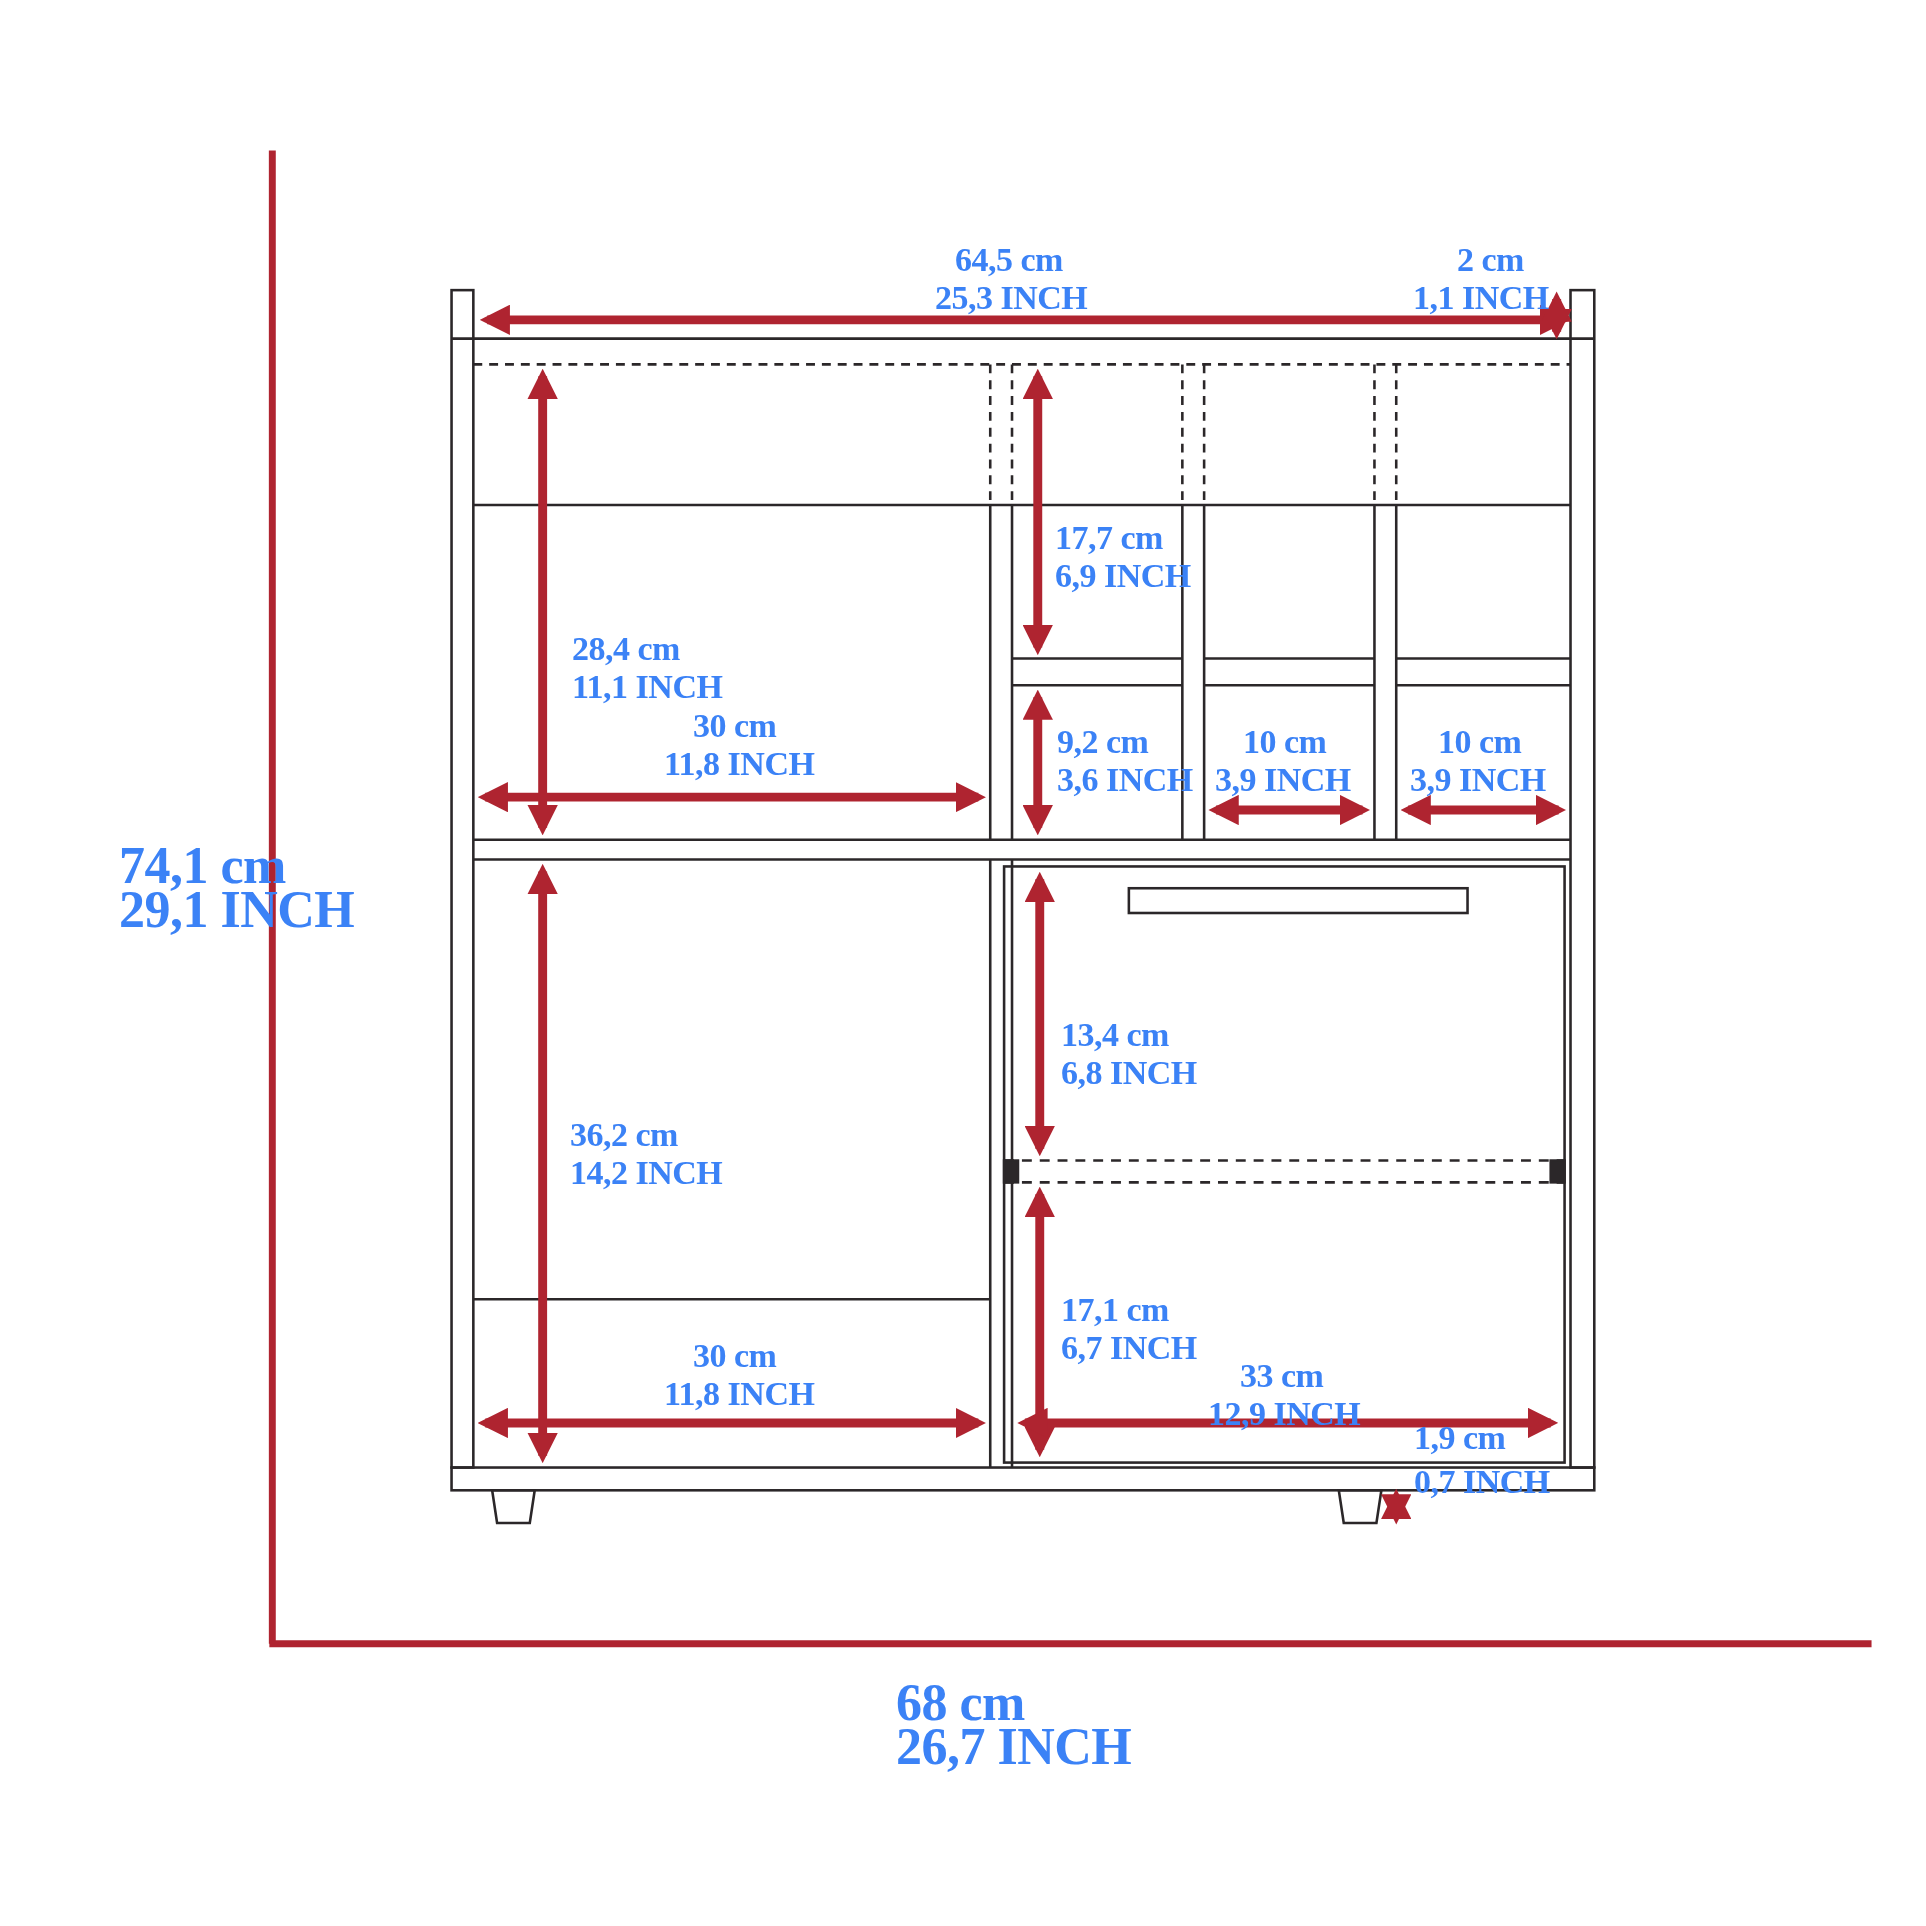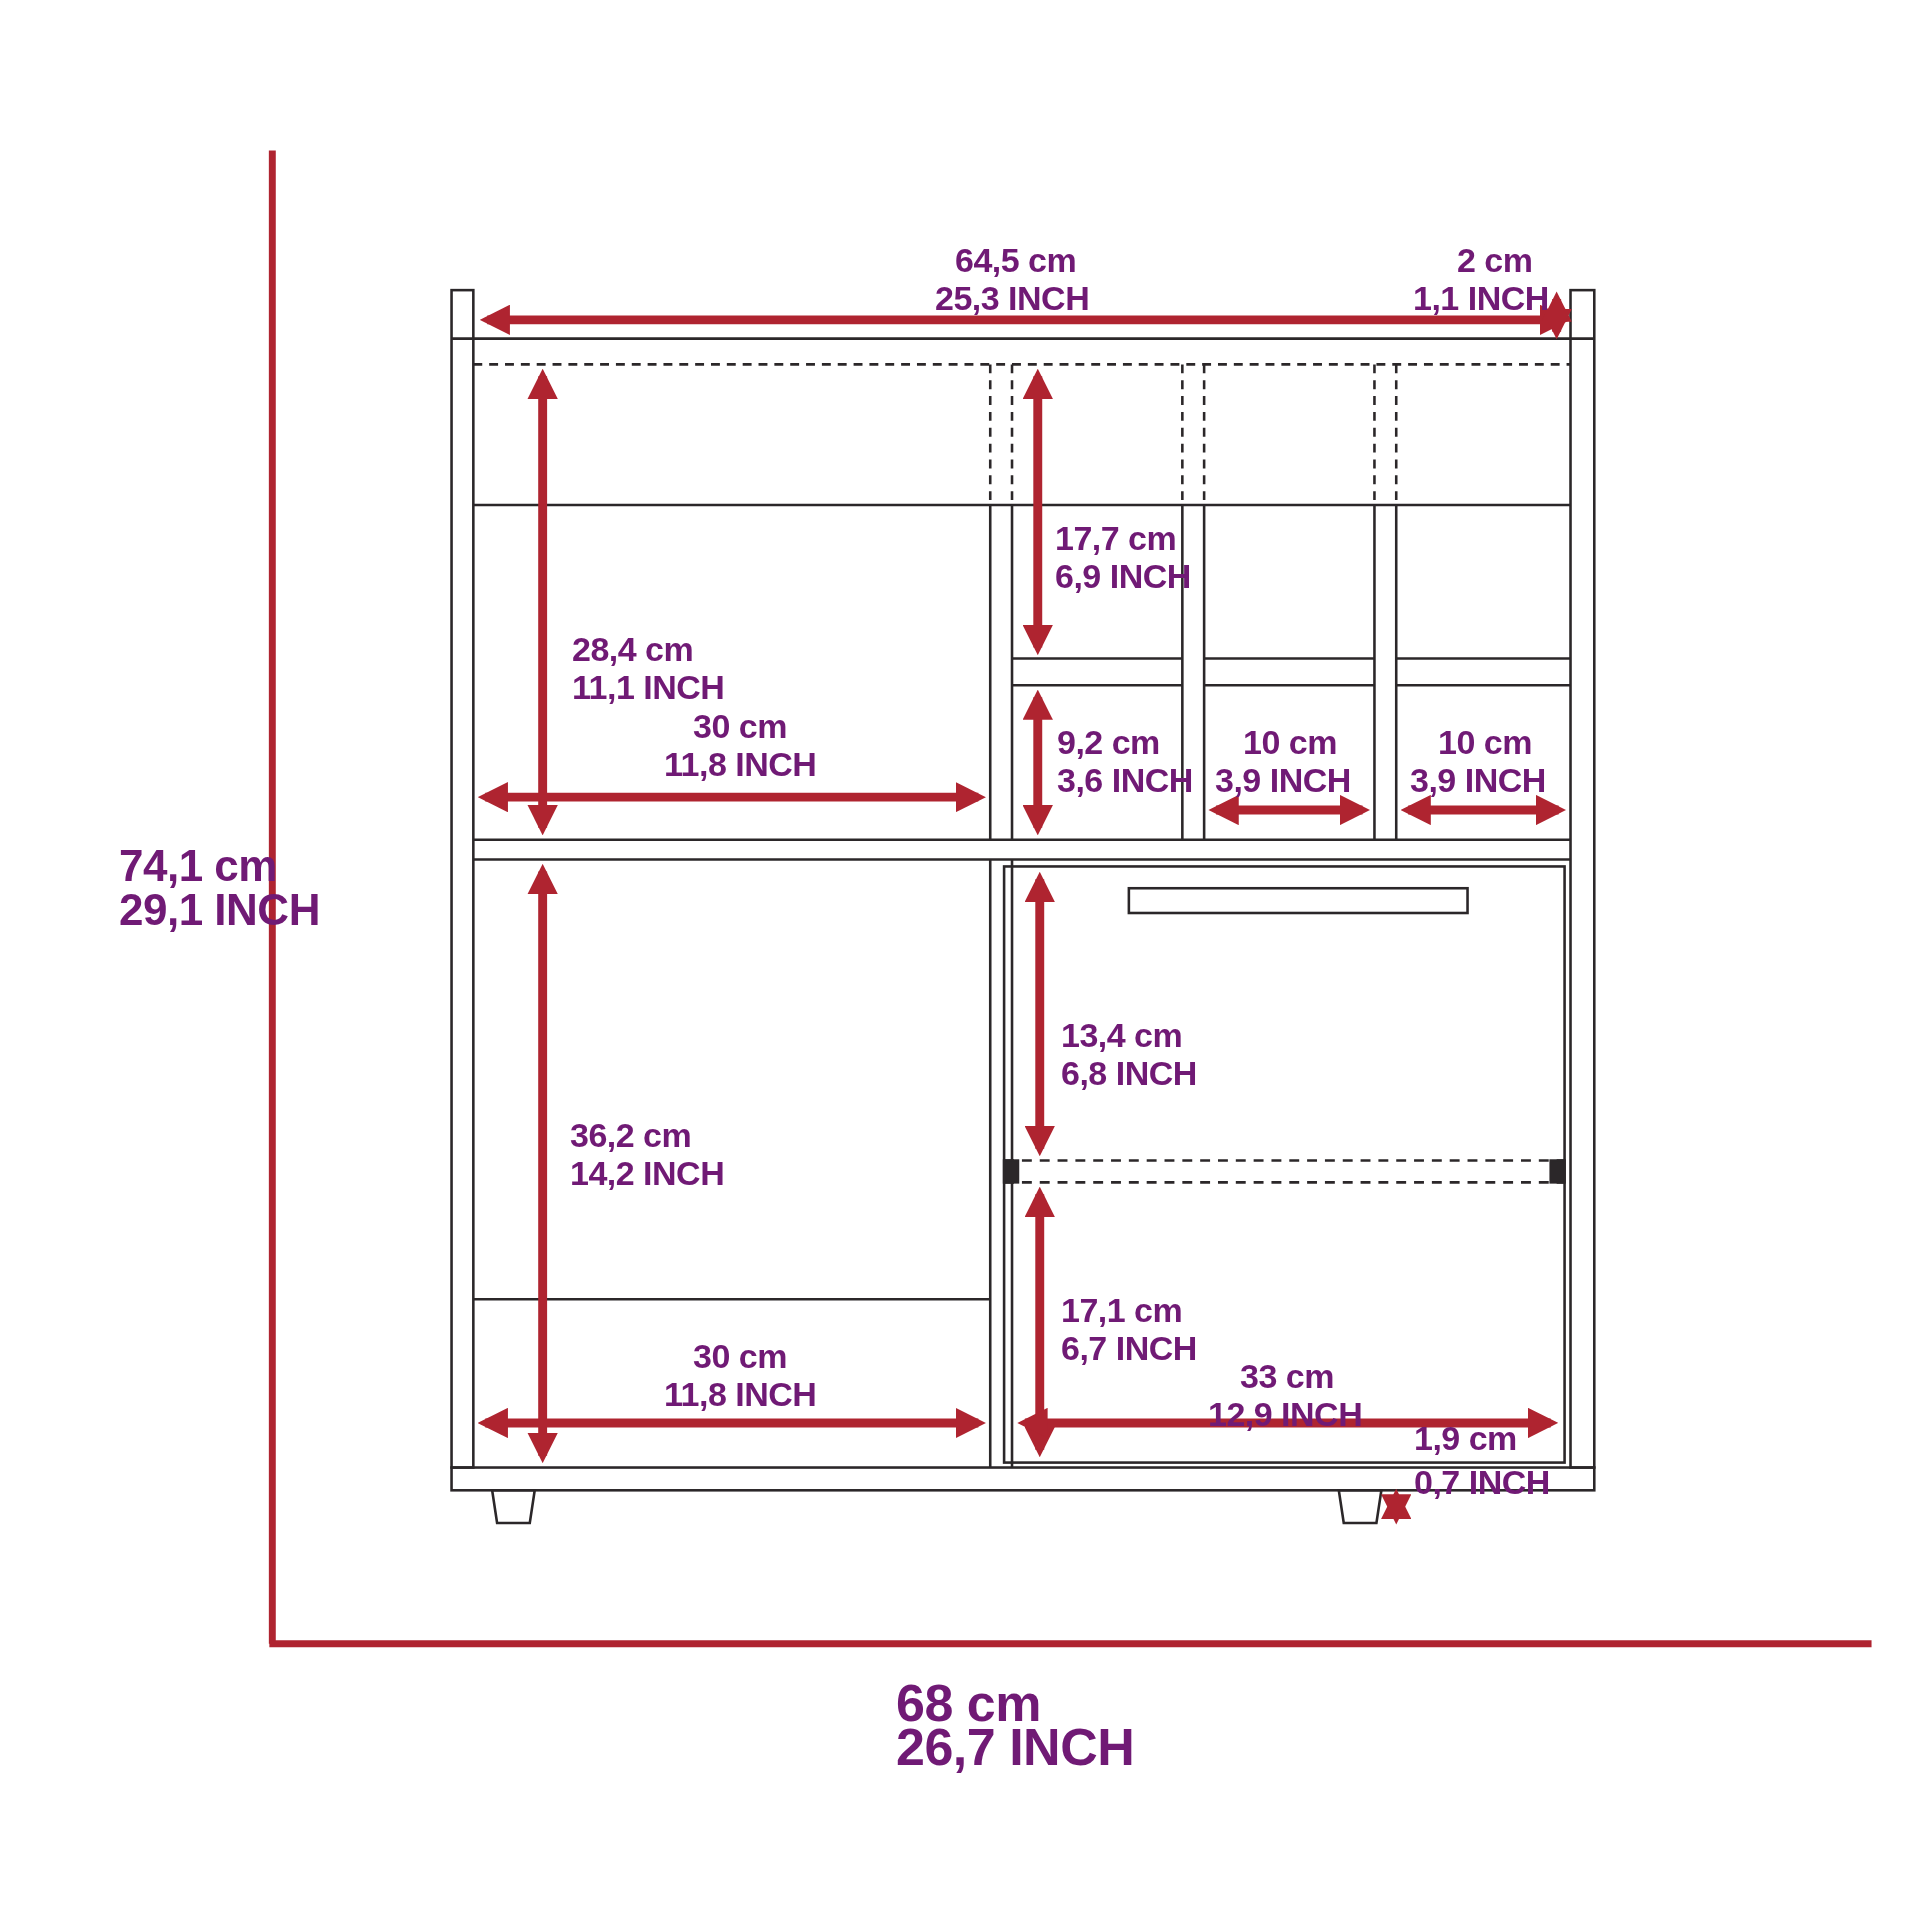--- a/index.html
+++ b/index.html
@@ -6,27 +6,28 @@
   .stage{
     position:relative;
     width:1927px;height:1927px;
     background:#ffffff;
     font-family:"Liberation Sans", sans-serif;
     overflow:hidden;
   }
   .stage svg{position:absolute;left:0;top:0;}
   .dim{
     position:absolute;
-    color:#701a75;
+    color:#3b82f6;
     font-weight:700;
     font-stretch:condensed;
     letter-spacing:-0.5px;
     font-size:34px;
     line-height:38px;
     white-space:nowrap;
+    font-family:Liberation Serif, serif;
   }
   .dim span{display:block;}
   .dim .l2{position:absolute;white-space:nowrap;text-align:right;}
 </style>
 </head>
 <body>
 
 <div class="stage">
 
   <svg width="1927" height="1927" viewBox="0 0 1946 1946">
@@ -150,21 +151,21 @@
   <div class="dim" style="left:1243px;top:723px;">
     <span>10 cm</span>
     <span class="l2" style="left:-28px;">3,9 INCH</span>
   </div>
 
   <div class="dim" style="left:1438px;top:723px;">
     <span>10 cm</span>
     <span class="l2" style="left:-28px;">3,9 INCH</span>
   </div>
 
-  <div class="dim" style="left:119px;top:844px;font-size:44px;line-height:44px;">
+  <div class="dim" style="left:119px;top:844px;font-size:52px;line-height:44px;">
     <span>74,1 cm</span>
     <span class="l2">29,1 INCH</span>
   </div>
 
   <div class="dim" style="left:1061px;top:1016px;">
     <span>13,4 cm</span>
     <span class="l2">6,8 INCH</span>
   </div>
 
   <div class="dim" style="left:570px;top:1116px;">

